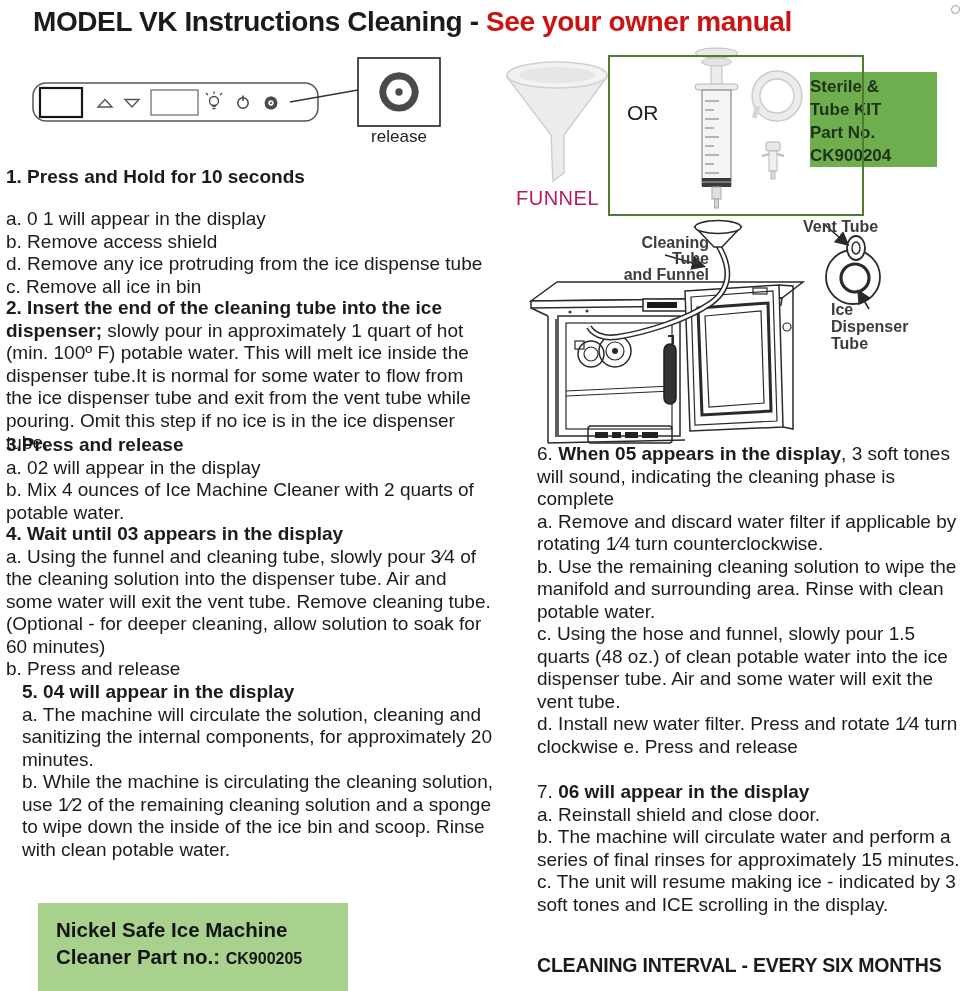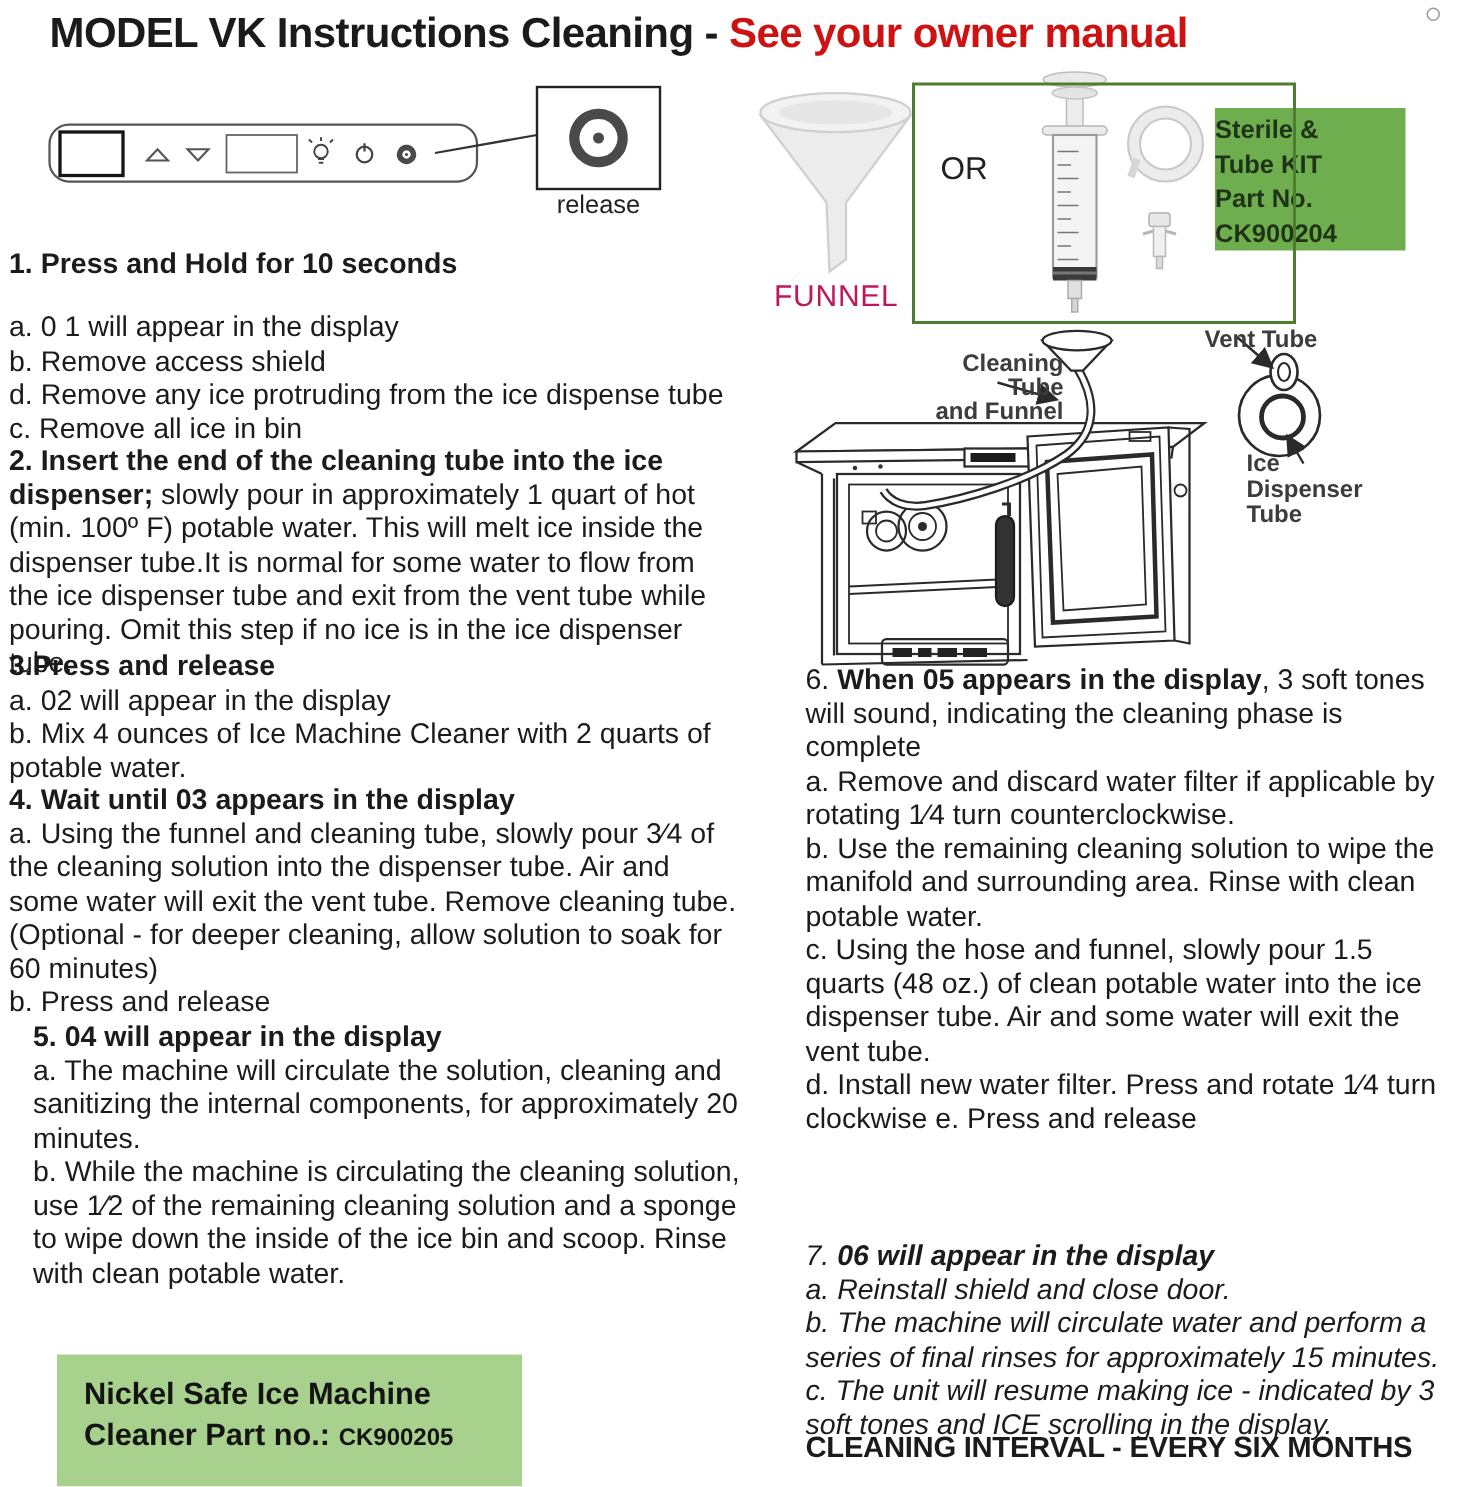--- a/index.html
+++ b/index.html
@@ -30,21 +30,21 @@
   .col p{margin:0;}
   .bold{font-weight:bold;}
   .red-item{color:#b03032;}
   #s1-head{left:6px;top:166px;width:486px;font-weight:bold;}
   #s1-items{left:6px;top:208px;width:500px;}
   #s2{left:6px;top:297px;width:486px;}
   #s3{left:6px;top:434px;width:486px;}
   #s4{left:6px;top:523px;width:486px;}
   #s5{left:6px;top:681px;width:490px;margin-left:16px;}
   #s6{left:537px;top:443px;width:432px;}
-  #s7{left:537px;top:827px;width:434px;font-style:italic;}
+  #s7{left:537px;top:781px;width:434px;}
   #interval{left:537px;top:954px;width:434px;font-size:19.5px;font-weight:bold;
             letter-spacing:-0.2px;white-space:nowrap;}
   .cleaner-box{position:absolute;left:38px;top:903px;width:310px;height:90px;background:#a9d18e;
                box-sizing:border-box;padding:13px 8px 0 18px;font-weight:bold;font-size:20.5px;
                line-height:27px;color:#141414;}
   .cleaner-part{font-size:16px;}
 </style>
 </head>
 <body>
 

